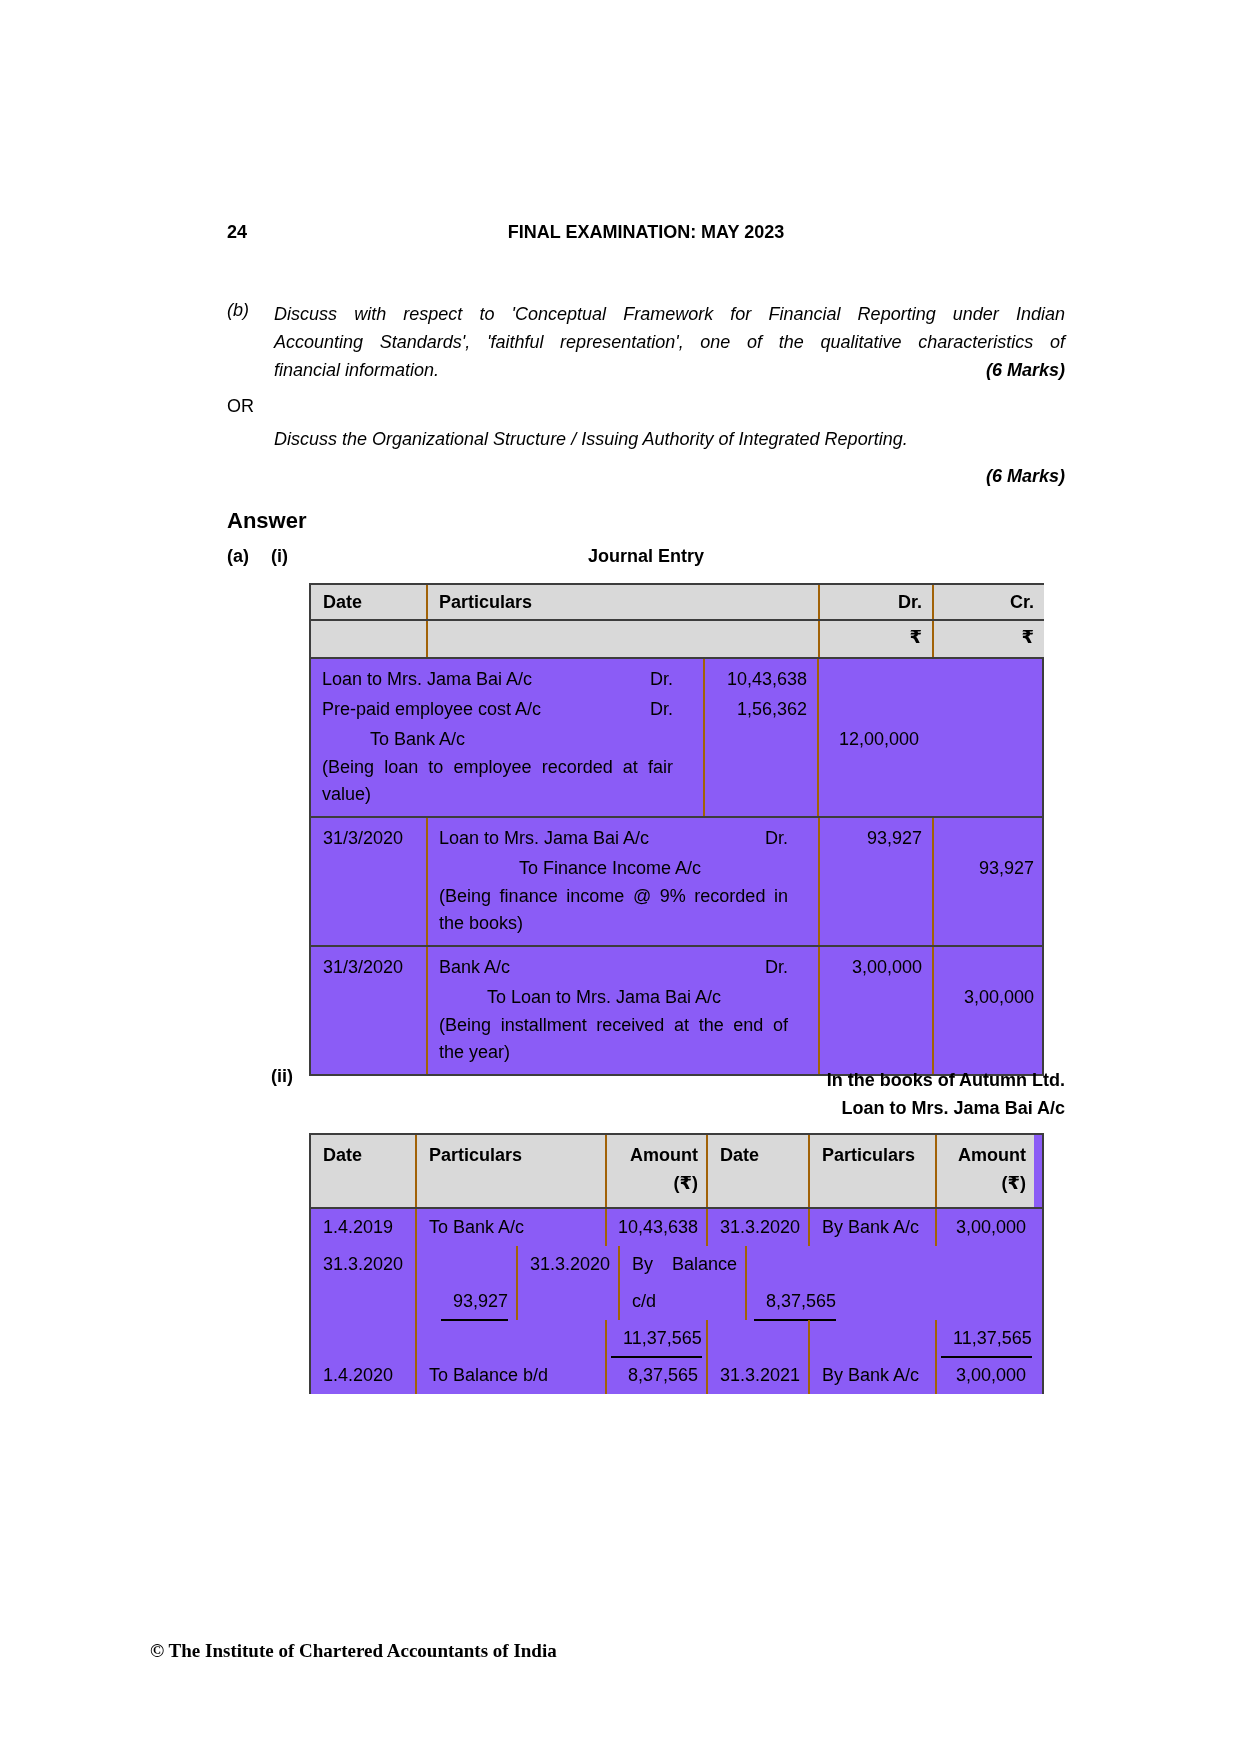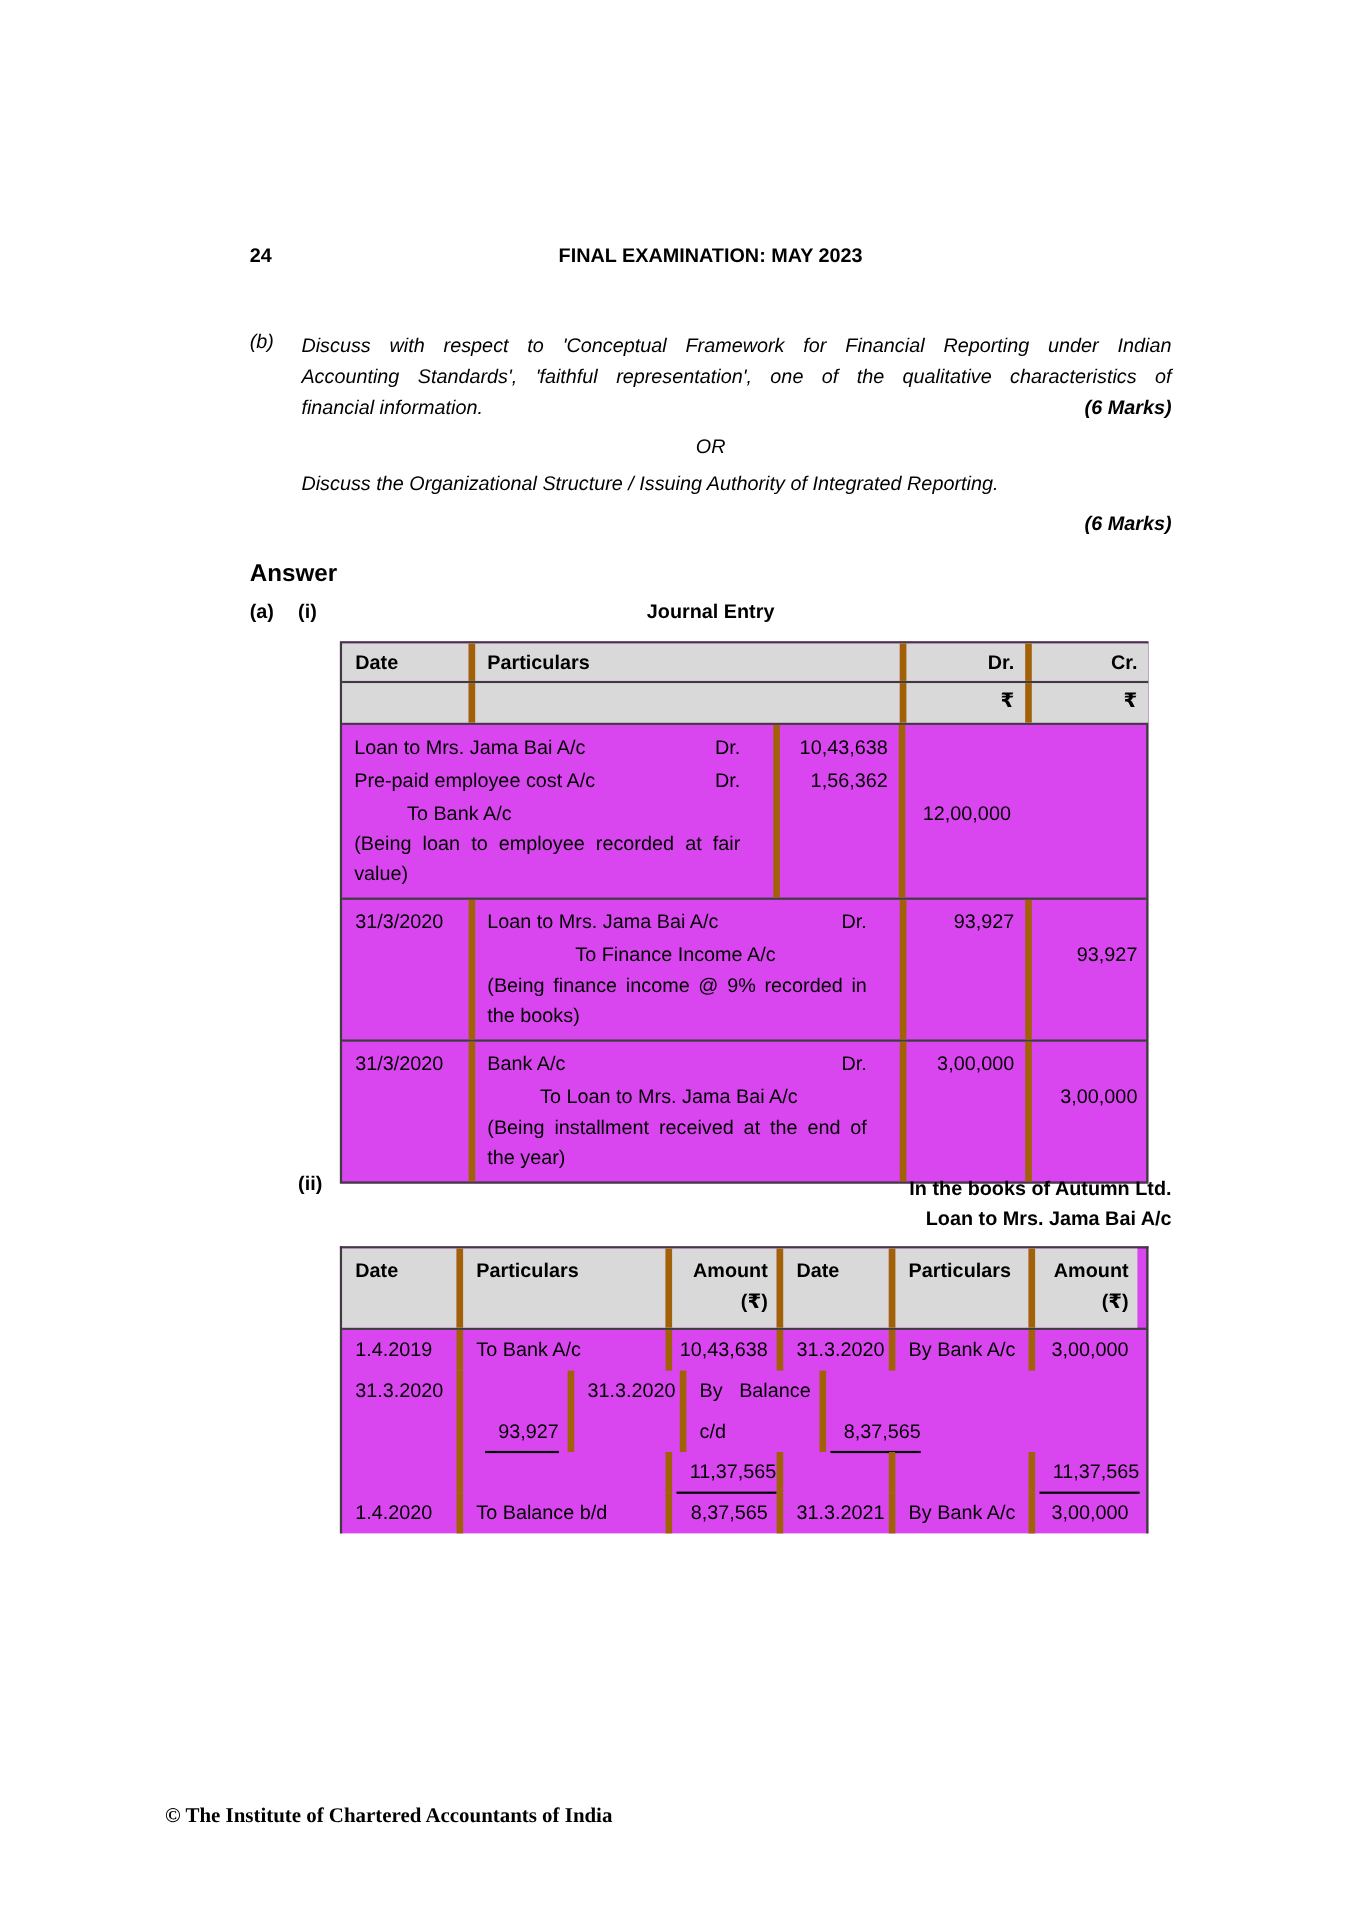--- a/index.html
+++ b/index.html
@@ -13,36 +13,36 @@
   
   .hdr{top:222px;left:0;width:838px;height:24px;font-size:18px;font-weight:bold;}
   .hdr .pgnum{position:absolute;left:0;top:0;}
   .hdr .title{position:absolute;left:0;width:100%;text-align:center;top:0;}
   
   .qlabel{left:0;top:300px;font-size:18px;font-style:italic;}
   .qtext{left:47px;top:300px;width:791px;font-size:18px;font-style:italic;line-height:28px;position:absolute;}
   .qline{text-align:justify;text-align-last:justify;}
   .qline.last{text-align:left;text-align-last:left;}
   .qmarks{position:absolute;right:0;bottom:0;font-weight:bold;font-style:italic;}
-  .orline{left:0;top:396px;width:838px;text-align:center;font-size:18px;font-style:italic;}
+  .orline{left:0;top:396px;width:838px;font-size:18px;}
   .q2{left:47px;top:429px;width:791px;font-size:18px;font-style:italic;}
   .marks2{left:0;top:466px;width:838px;text-align:right;font-size:18px;font-weight:bold;font-style:italic;}
   .answer{left:0;top:508px;font-size:22px;font-weight:bold;}
   .ansline{left:0;top:546px;width:838px;height:24px;}
   .lab-a{position:absolute;left:0;top:0;font-size:18px;font-weight:bold;}
   .lab-i{position:absolute;left:44px;top:0;font-size:18px;font-weight:bold;}
   .jtitle{position:absolute;left:0;top:0;width:100%;text-align:center;font-size:18px;font-weight:bold;}
   .part2head{left:0;top:1066px;width:838px;}
   .lab-ii{position:absolute;left:44px;top:0;font-size:18px;font-weight:bold;}
   .bheads{text-align:right;font-size:18px;font-weight:bold;line-height:28px;}
   
-  .tbl{position:absolute;left:82px;width:735px;border:2px solid #3d3d3d;box-sizing:border-box;background:#d946ef;font-size:18px;}
+  .tbl{position:absolute;left:82px;width:735px;border:2px solid #3d3d3d;box-sizing:border-box;background:#8b5cf6;font-size:18px;}
   .trow{display:flex;align-items:stretch;}
   .tcell{box-sizing:border-box;flex:0 0 auto;}
-  .tcell + .tcell{border-left:6px solid #a16207;}
+  .tcell + .tcell{border-left:2px solid #a16207;}
   .hbg{background:#d9d9d9;}
   
   #jtable{top:583px;}
   #jtable .hrow{border-bottom:2px solid #3d3d3d;}
   #jtable .crow{}
   #jtable .jrow{border-top:2px solid #3d3d3d;}
   .jc-date{width:115px;padding:5px 8px 8px 12px;}
   .jc-part{width:392px;padding:5px 30px 8px 11px;}
   .jc-dr{width:114px;padding:5px 10px 8px 4px;text-align:right;}
   .jc-cr{width:112px;padding:5px 10px 8px 4px;text-align:right;}

